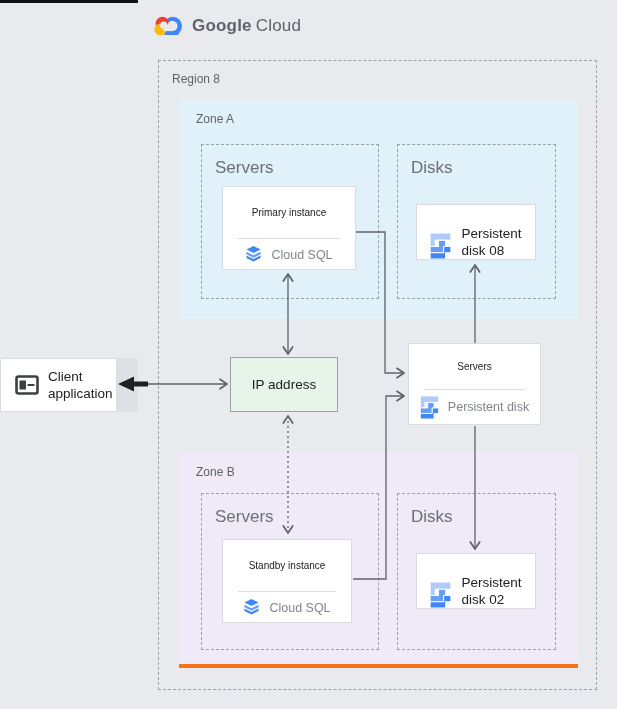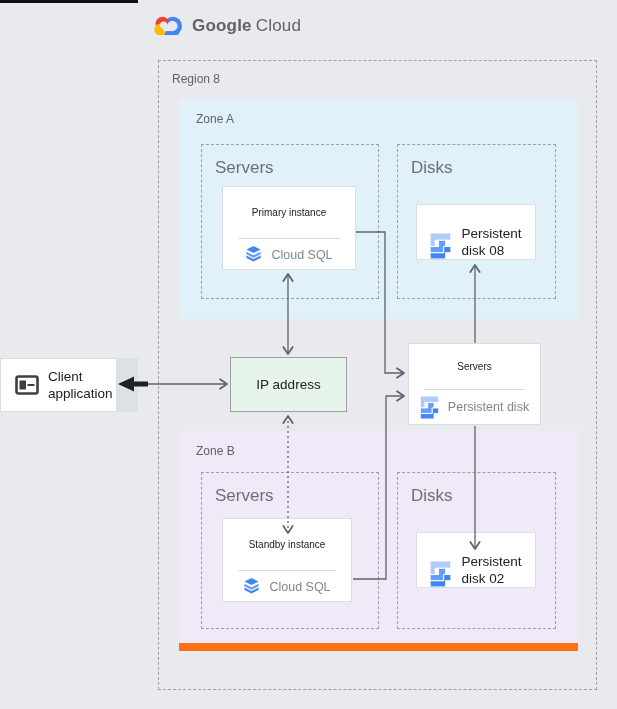--- a/index.html
+++ b/index.html
@@ -15,21 +15,21 @@
   .logo { position:absolute; left:152px; top:14px; display:flex; align-items:center; gap:8px; }
   .logo-text { font-size:17px; color:#5F6368; letter-spacing:.2px; }
   .logo-text .w1 { font-weight:600; margin-right:4px; }
 
   
   .region { position:absolute; left:158px; top:60px; width:437px; height:628px;
             border:1px dashed #9AA0A6; }
   .region-label { position:absolute; left:13px; top:11px; font-size:12px; color:#5F6368; }
   .zone { position:absolute; left:20px; width:399px; }
   .zone-a { top:38px; height:220px; background:var(--zone-a-bg); }
-  .zone-b { top:370px; height:212px; background:var(--zone-b-bg); border-bottom:8px solid #f97316; }
+  .zone-b { top:391px; height:212px; background:var(--zone-b-bg); border-bottom:4px solid #f97316; }
   .zone-label { position:absolute; left:17px; top:13px; font-size:12px; color:#5F6368; }
   .group { position:absolute; border:1px dashed #9AA0A6; }
   .group-label { position:absolute; left:13px; top:13px; font-size:17px; color:#6B7076; }
   .servers-a { left:22px; top:45px; width:176px; height:153px; }
   .disks-a   { left:218px; top:45px; width:157px; height:153px; }
   .servers-b { left:22px; top:41px; width:176px; height:155px; }
   .disks-b   { left:218px; top:41px; width:157px; height:155px; }
 
   
   .card { position:absolute; background:#fff; border:1px solid #DADCE0; box-sizing:border-box; }
@@ -44,21 +44,21 @@
 
   .disk-card { left:18px; top:59px; width:120px; height:56px;
                display:flex; align-items:flex-end; justify-content:center; gap:10px; }
   .disk-text { font-size:13.5px; line-height:17px; color:#202124; }
 
   .regional-card { left:408px; top:343px; width:133px; height:82px;
                    display:flex; flex-direction:column; }
   .regional-card .card-title { height:45px; }
   .regional-card .card-product { height:36px; }
 
-  .ip-card { position:absolute; left:230px; top:357px; width:117px; height:55px;
+  .ip-card { position:absolute; left:230px; top:357px; width:108px; height:55px;
              background:var(--ip-bg); border:1px solid #9AA0A6; box-sizing:border-box;
              display:flex; align-items:center; justify-content:center; font-size:13.5px; }
 
   .client-card { left:0; top:358px; width:117px; height:54px;
                  display:flex; align-items:center; gap:9px; padding-left:14px; box-sizing:border-box; }
   .client-text { font-size:13.5px; line-height:17px; }
   .edge-strip { position:absolute; left:117px; top:358px; width:21px; height:54px; background:#DEE1E4; }
 
   
   .f-blue  { fill:var(--google-blue); }

